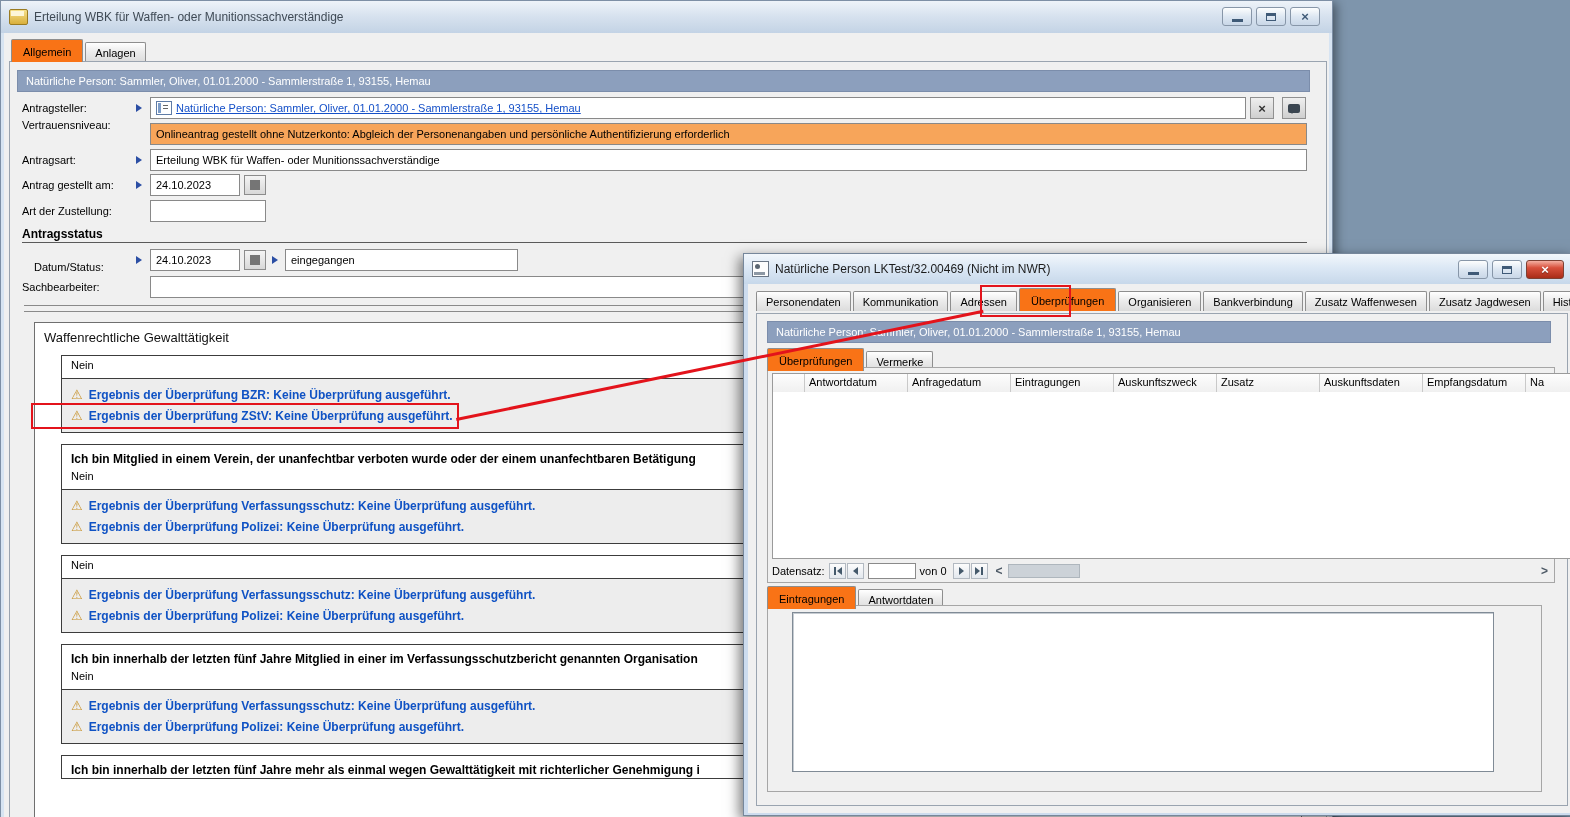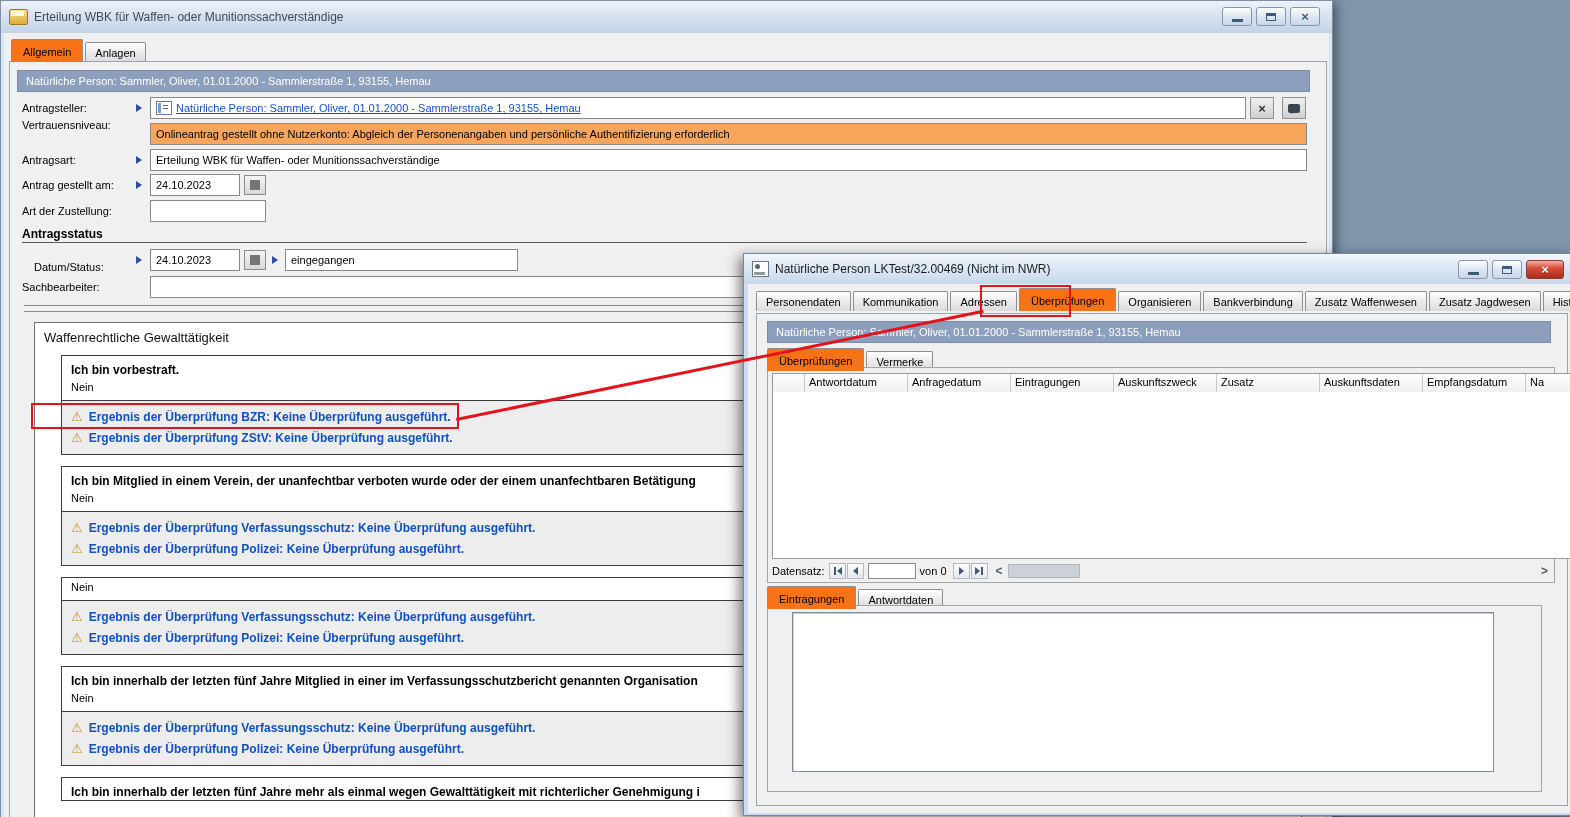--- a/index.html
+++ b/index.html
@@ -181,21 +181,20 @@
       <div class="flabel" style="left:12px;top:214px;">Sachbearbeiter:</div>
       <div class="field" style="left:140px;top:214px;width:1157px;"></div>
 
       <div class="hline" style="left:14px;top:243px;width:1284px;"></div>
       <div class="hline" style="left:14px;top:249px;width:1284px;"></div>
 
       <div class="groupbox" style="left:24px;top:260px;width:1266px;height:500px;">
         <div class="grouplabel">Waffenrechtliche Gewalttätigkeit</div>
         <div id="questions">
             <div class="qblock">
-              <div class="qtext">Ich bin vorbestraft.</div>
               <div class="qanswer">Nein</div>
               <div class="qchecks">
                 <div class="qcheck-row">
                   <span class="warn">⚠</span>
                   <a class="checklink" href="#">Ergebnis der Überprüfung BZR: Keine Überprüfung ausgeführt.</a>
                 </div>
                 <div class="qcheck-row">
                   <span class="warn">⚠</span>
                   <a class="checklink" href="#">Ergebnis der Überprüfung ZStV: Keine Überprüfung ausgeführt.</a>
                 </div>

